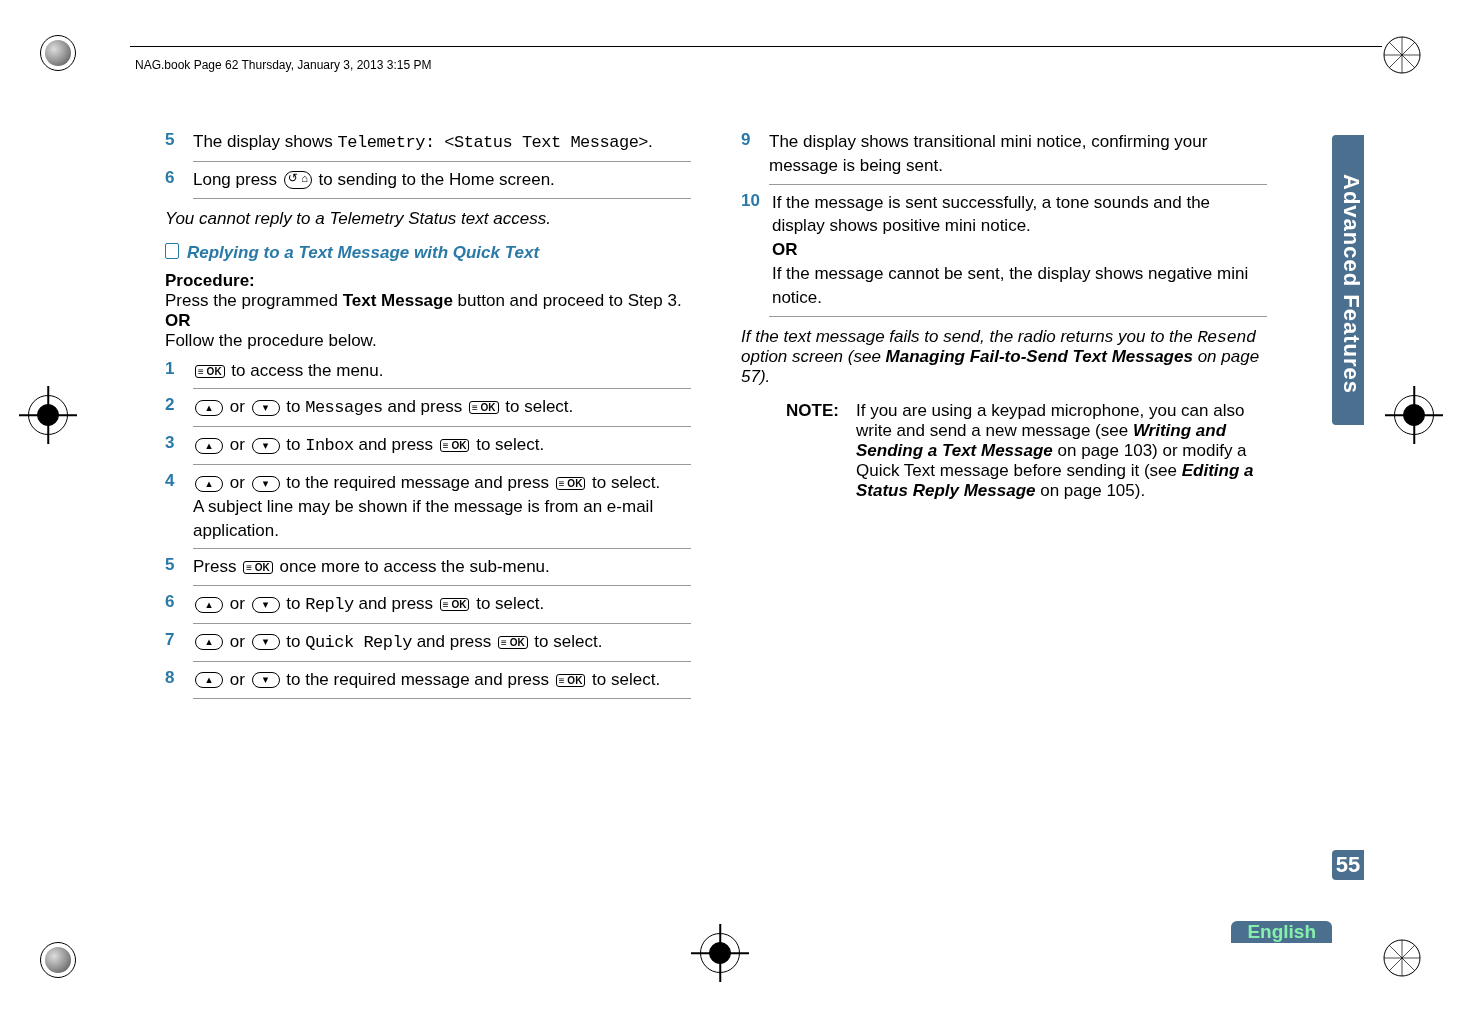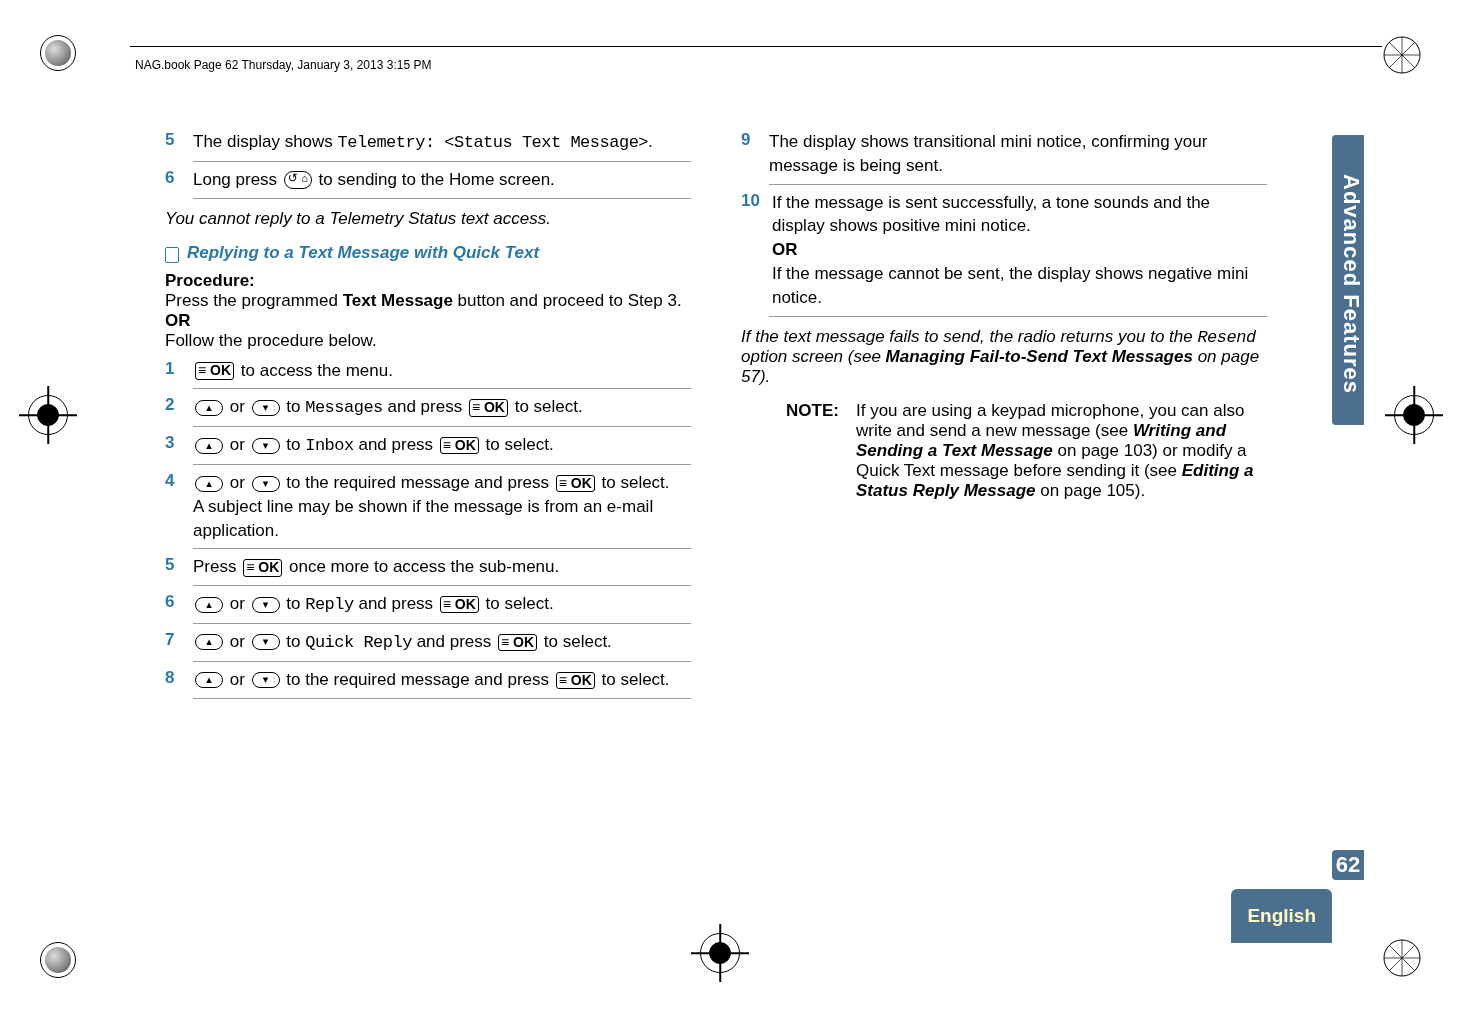--- a/index.html
+++ b/index.html
@@ -35,38 +35,38 @@
     gap: 50px;
   }
   .col { flex: 1; }
   .step { display: flex; gap: 12px; margin-bottom: 4px; }
   .step-num { color: #2a7aa8; font-weight: bold; min-width: 16px; }
   .step-body { flex: 1; line-height: 1.4; }
   .hr { border-top: 1px solid #999; margin: 6px 0 6px 28px; }
   .mono { font-family: 'Courier New', monospace; letter-spacing: -0.5px; }
   .italic { font-style: italic; }
   .bold { font-weight: bold; }
-  .subhead { color: #2a7aa8; font-weight: bold; font-style: italic; margin: 14px 0 8px 0; display: flex; align-items: flex-end; gap: 8px; }
+  .subhead { color: #2a7aa8; font-weight: bold; font-style: italic; margin: 14px 0 8px 0; display: flex; align-items: flex-start; gap: 8px; }
   .doc-icon {
     display: inline-block;
     width: 14px; height: 16px;
     border: 1px solid #2a7aa8;
     border-radius: 2px;
     position: relative;
   }
   .icon-btn {
     display: inline-block;
     vertical-align: middle;
     margin: 0 2px;
   }
   .ok-btn {
     display: inline-block;
     border: 1.5px solid #000;
     border-radius: 3px;
-    font-size: 14px;
+    font-size: 10px;
     padding: 0 2px;
     font-weight: bold;
     font-family: Arial;
     vertical-align: middle;
     line-height: 1.1;
   }
   .home-btn {
     display: inline-block;
     width: 28px; height: 18px;
     border: 1.5px solid #000;
@@ -126,24 +126,24 @@
     font-weight: bold;
     font-size: 22px;
     border-radius: 4px 0 0 4px;
     padding: 2px 0;
   }
   .lang-tab {
     position: absolute;
     right: 130px;
     bottom: 70px;
     background: #4a6f8f;
-    color: #fef9c3;
+    color: #86efac;
     font-weight: bold;
     font-size: 19px;
-    padding: 16px 16px;
+    padding: 0 16px;
     border-radius: 6px 6px 0 0;
   }
   .corner-circle {
     position: absolute;
     width: 36px; height: 36px;
     border: 1px solid #000;
     border-radius: 50%;
   }
   .corner-circle::before {
     content: "";
@@ -212,21 +212,21 @@
     <circle cx="20" cy="20" r="18" fill="none" stroke="#000"></circle>
     <g stroke="#000" stroke-width="0.7">
       <line x1="20" y1="2" x2="20" y2="38"></line>
       <line x1="2" y1="20" x2="38" y2="20"></line>
       <line x1="7" y1="7" x2="33" y2="33"></line>
       <line x1="33" y1="7" x2="7" y2="33"></line>
     </g>
   </svg>
 
 <div class="side-tab">Advanced Features</div>
-<div class="page-num">62</div>
+<div class="page-num">55</div>
 <div class="lang-tab">English</div>
 
 <div class="content">
 
   <div class="col">
 
     <div class="step">
       <div class="step-num">5</div>
       <div class="step-body">
         <span>The display shows </span><span class="mono">Telemetry: &lt;Status Text Message&gt;</span><span>.</span>

